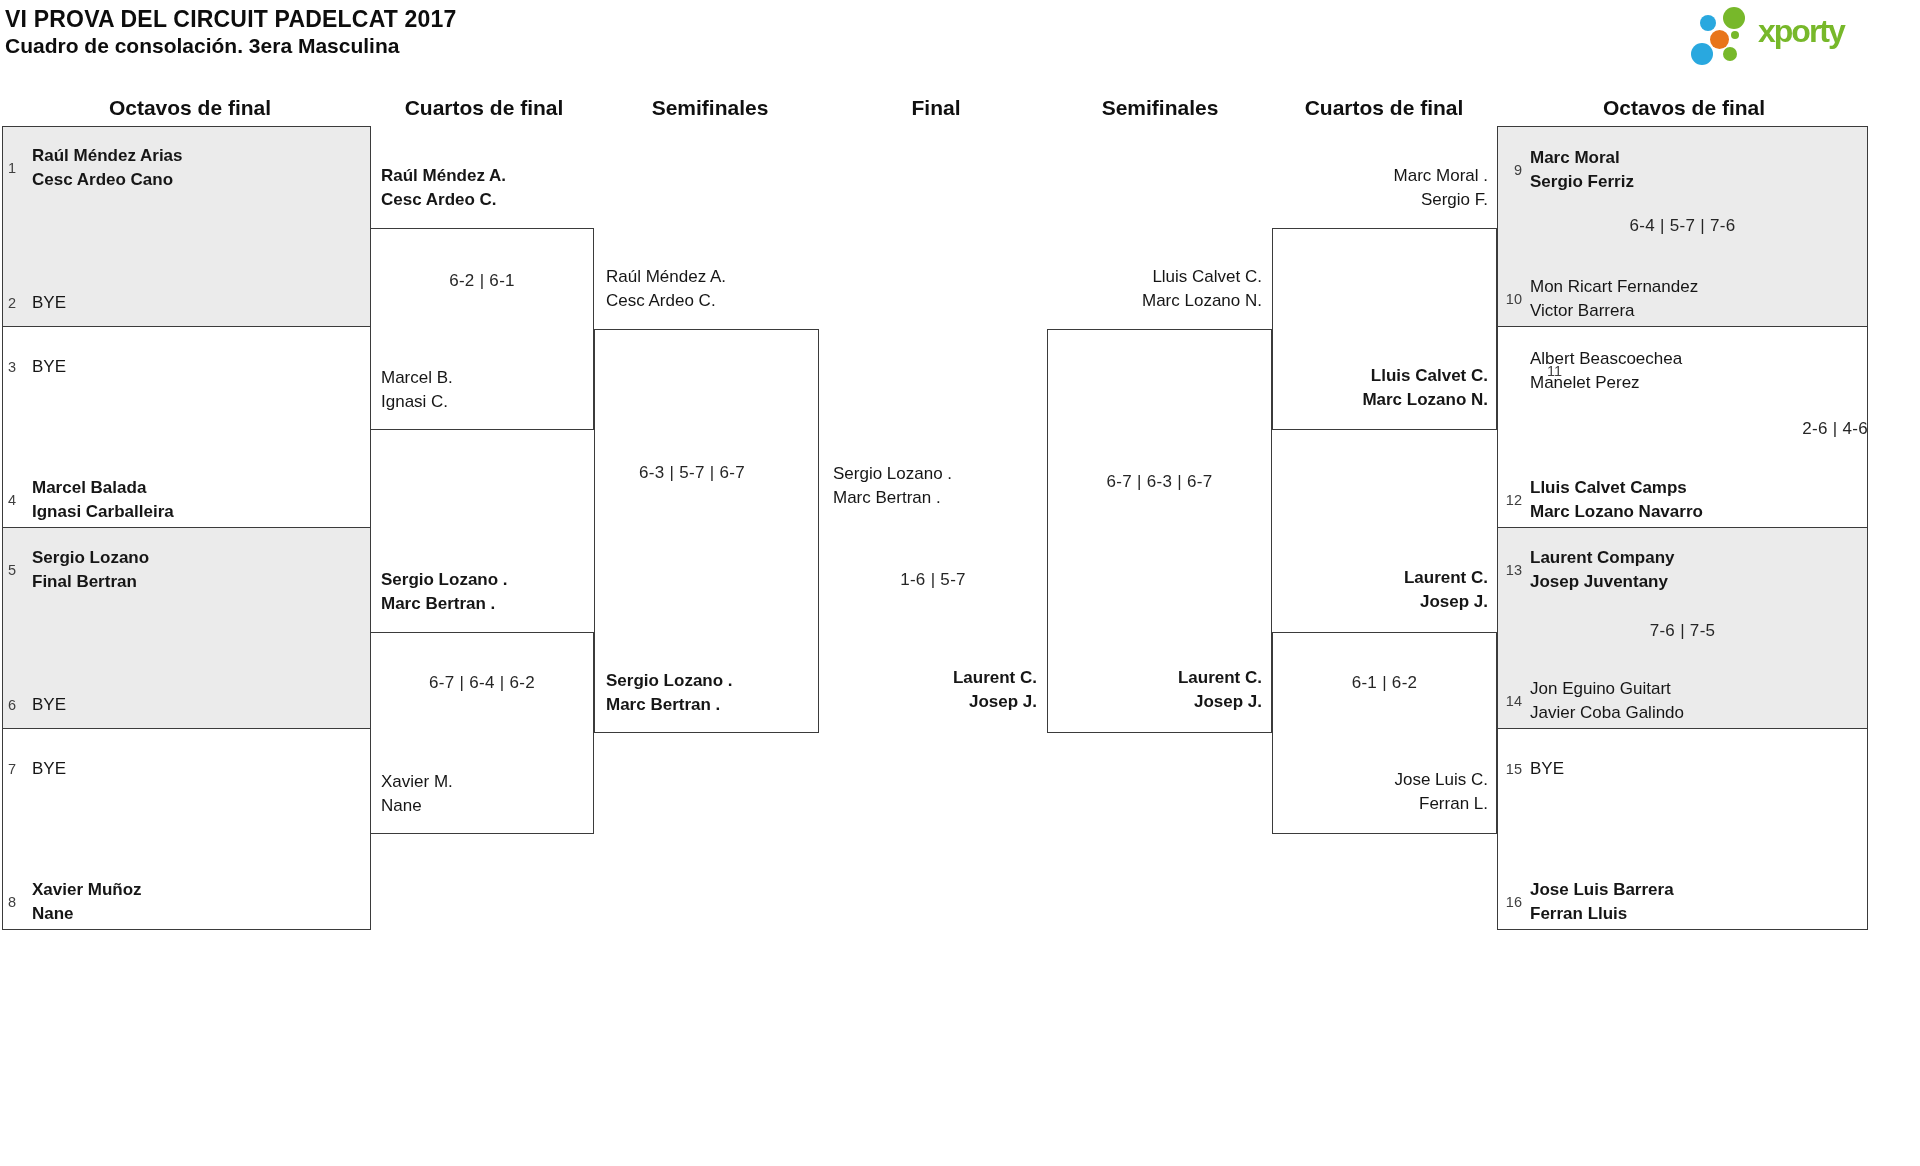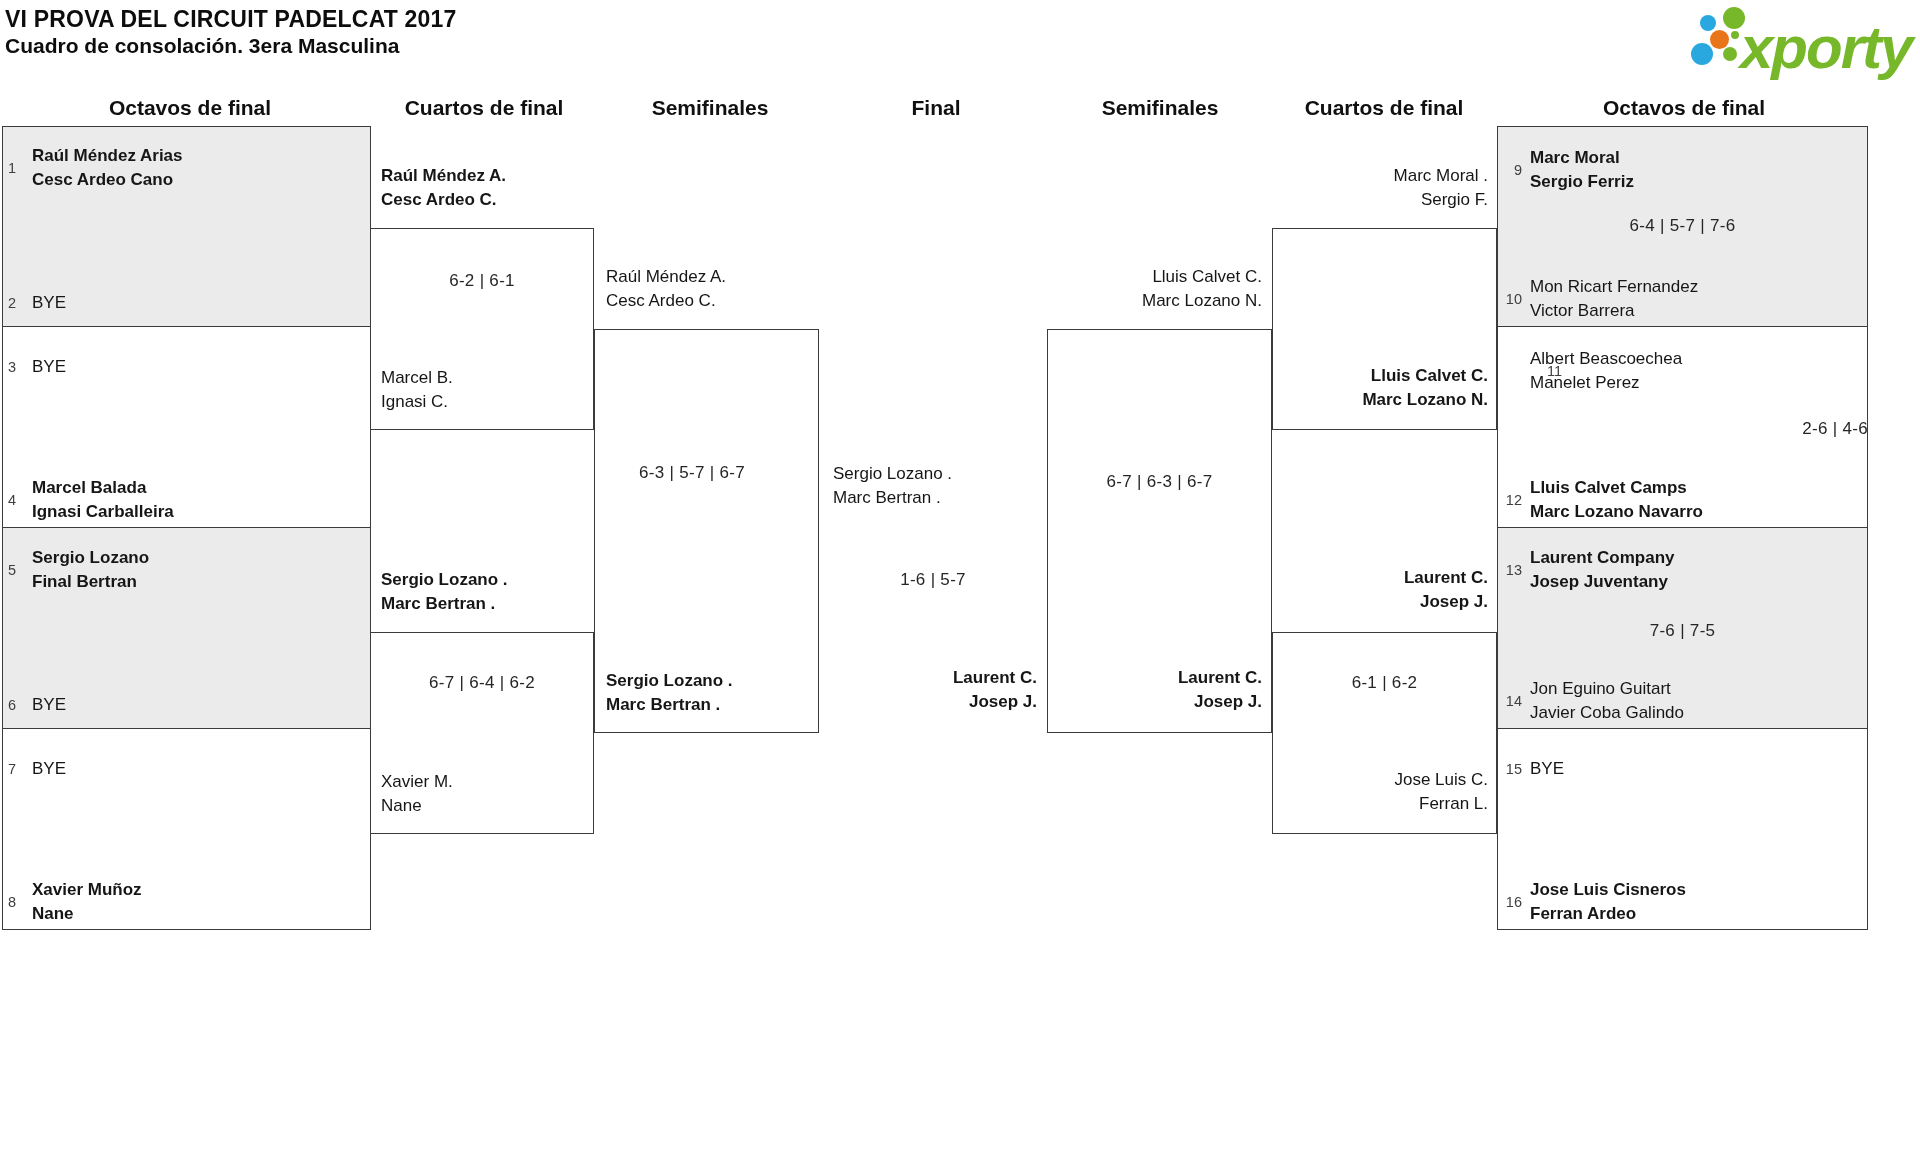--- a/index.html
+++ b/index.html
@@ -13,21 +13,21 @@
   .nt{border-top:none;}
   .gray{background:#ebebeb;}
   .white{background:#ffffff;}
   .cbox{border:1px solid #3b3b3b;box-sizing:border-box;background:transparent;}
   .entry{position:absolute;font-size:17px;line-height:24px;color:#161616;white-space:nowrap;}
   .entry.b{font-weight:700;}
   .ra{text-align:right;}
   .seed{position:absolute;font-size:14.5px;line-height:24px;color:#3f3f3f;white-space:nowrap;}
   .score{position:absolute;font-size:17px;line-height:22px;color:#262626;text-align:center;letter-spacing:.3px;white-space:nowrap;}
   .dot{position:absolute;border-radius:50%;}
-  .brand{position:absolute;left:52px;top:9px;font-size:60px;font-weight:700;letter-spacing:-2px;color:#77b82a;font-style:italic;}
+  .brand{position:absolute;left:70px;top:9px;font-size:32px;font-weight:700;letter-spacing:-2px;color:#77b82a;}
 </style>
 </head>
 <body>
 
 <div id="canvas">
 
   <div class="abs title1">VI PROVA DEL CIRCUIT PADELCAT 2017</div>
   <div class="abs title2">Cuadro de consolación. 3era Masculina</div>
 
   <div class="abs" style="left:1688px;top:4px;width:228px;height:72px;">
@@ -131,22 +131,22 @@
   <div class="entry" style="left:1530px;top:677px;">
     <div>Jon Eguino Guitart</div>
     <div>Javier Coba Galindo</div>
   </div>
   <div class="seed ra" style="left:1496px;top:757px;width:26px;">15</div>
   <div class="entry" style="left:1530px;top:757px;">
     <div>BYE</div>
   </div>
   <div class="seed ra" style="left:1496px;top:890px;width:26px;">16</div>
   <div class="entry b" style="left:1530px;top:878px;">
-    <div>Jose Luis Cisneros</div>
-    <div>Ferran Ardeo</div>
+    <div>Jose Luis Barrera</div>
+    <div>Ferran Lluis</div>
   </div>
 
   <div class="entry b" style="left:381px;top:164px;">
     <div>Raúl Méndez A.</div>
     <div>Cesc Ardeo C.</div>
   </div>
   <div class="entry" style="left:381px;top:366px;">
     <div>Marcel B.</div>
     <div>Ignasi C.</div>
   </div>

